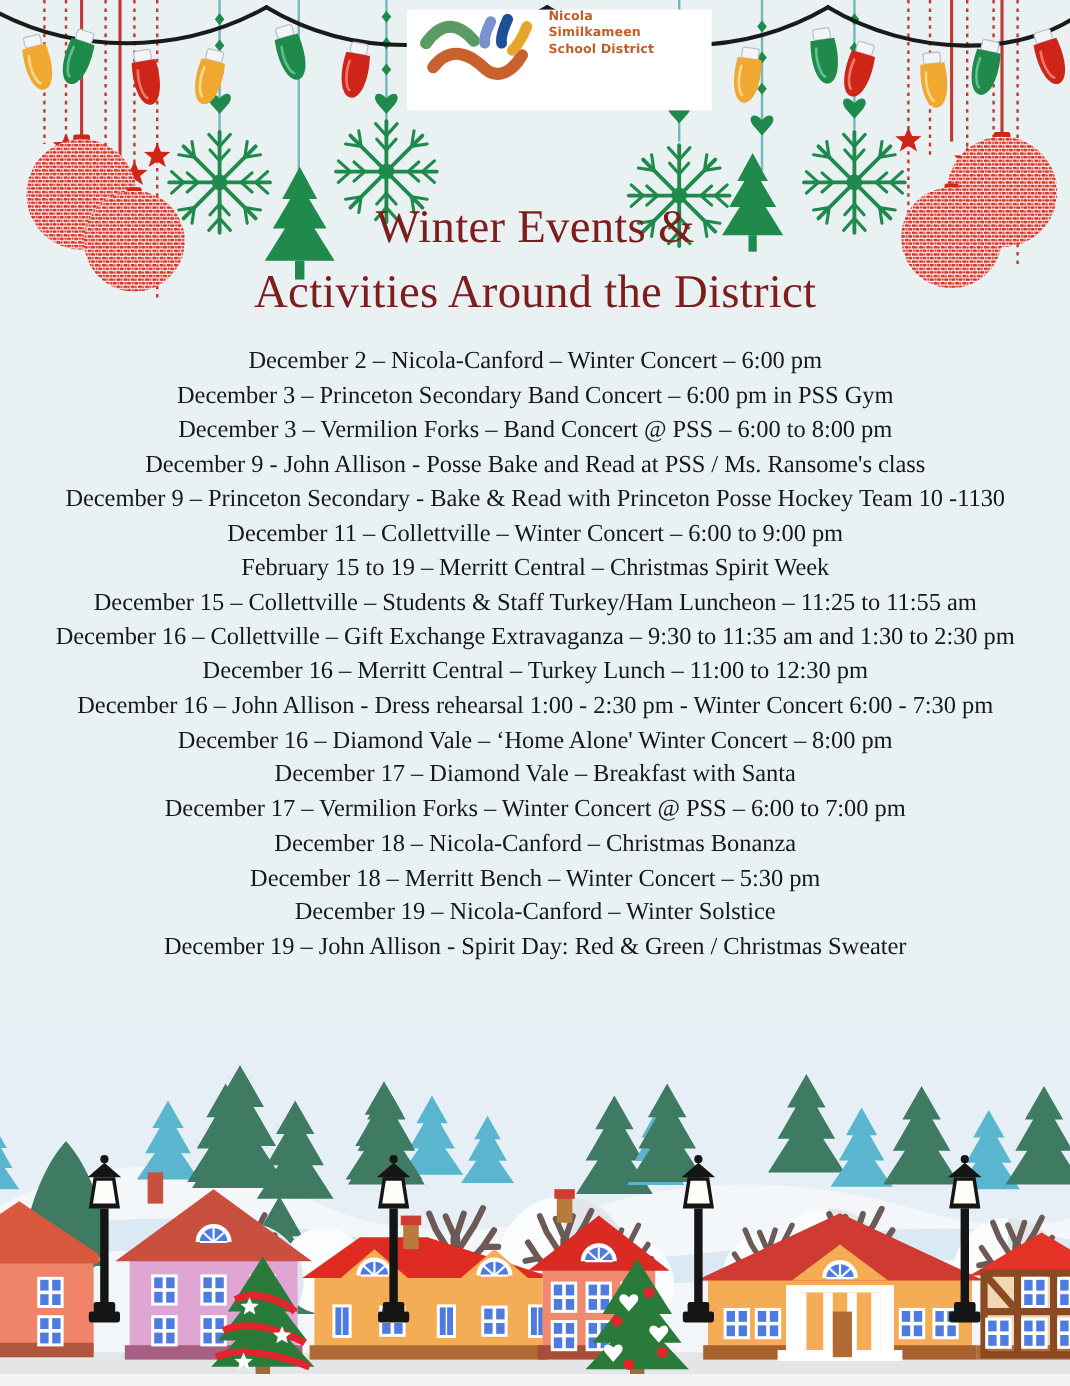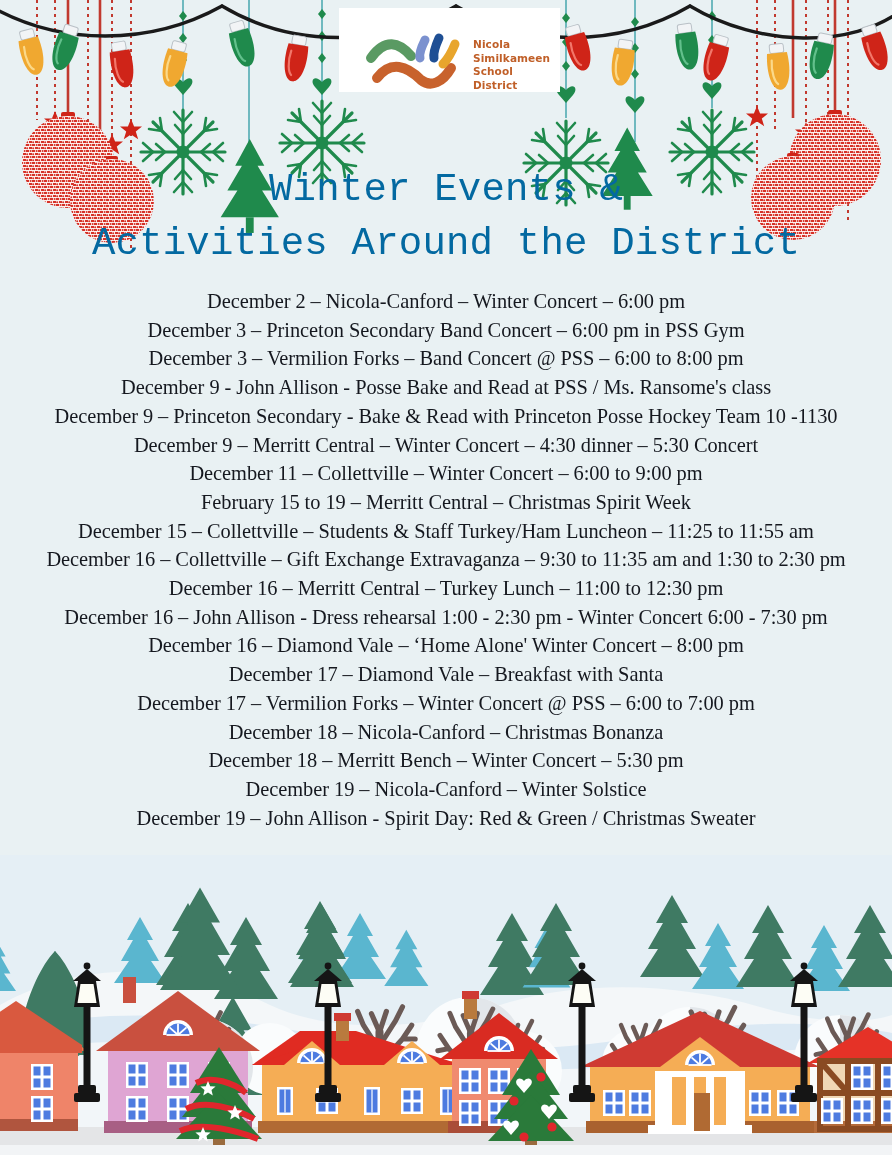--- a/index.html
+++ b/index.html
@@ -29,27 +29,27 @@
     height: 290px;
     overflow: hidden;
     pointer-events: none;
   }
 
   
   .logo-card {
     position: absolute;
     left: 339px;
     top: 8px;
-    width: 221px;
+    width: 254px;
     height: 84px;
     background: #ffffff;
     z-index: 40;
     display: flex;
-    align-items: flex-end;
-    padding-left: 24px;
+    align-items: flex-start;
+    padding-left: 8px;
   }
   .logo-mark { width: 108px; height: 62px; flex: 0 0 auto; }
   .logo-text {
     font-family: "DejaVu Sans", sans-serif;
     font-size: 10.5px;
     line-height: 1.28;
     color: #c05f28;
     font-weight: 700;
     margin-left: 2px;
     letter-spacing: .1px;
@@ -58,24 +58,24 @@
   
   .title-block {
     position: absolute;
     top: 163px;
     left: 0;
     width: 892px;
     text-align: center;
     z-index: 30;
   }
   .title-line {
-    font-family: Liberation Mono, monospace;
+    font-family: Liberation Serif, serif;
     font-size: 39px;
     line-height: 54px;
-    color: #0369a1;
+    color: #7f1d1d;
     letter-spacing: .2px;
     font-weight: 400;
   }
 
   
   .events {
     position: absolute;
     top: 287px;
     left: 0;
     width: 892px;
@@ -365,21 +365,20 @@
     <div class="title-line">Winter Events &amp;</div>
     <div class="title-line">Activities Around the District</div>
   </div>
 
   <div class="events">
     <div class="event-line">December 2 – Nicola-Canford – Winter Concert – 6:00 pm</div>
     <div class="event-line">December 3 – Princeton Secondary Band Concert – 6:00 pm in PSS Gym</div>
     <div class="event-line">December 3 – Vermilion Forks –  Band Concert @ PSS – 6:00 to 8:00 pm</div>
     <div class="event-line">December 9 - John Allison - Posse Bake and Read at PSS / Ms. Ransome's class</div>
     <div class="event-line">December 9 – Princeton Secondary - Bake &amp; Read with Princeton Posse Hockey Team 10 -1130</div>
-    <div class="event-line">December 9 – Merritt Central – Winter Concert – 4:30 dinner – 5:30 Concert</div>
     <div class="event-line">December 11 – Collettville – Winter Concert – 6:00 to 9:00 pm</div>
     <div class="event-line">February 15 to 19 – Merritt Central – Christmas Spirit Week</div>
     <div class="event-line">December 15 – Collettville – Students &amp; Staff Turkey/Ham Luncheon – 11:25 to 11:55 am</div>
     <div class="event-line">December 16 – Collettville – Gift Exchange Extravaganza – 9:30 to 11:35 am and 1:30 to 2:30 pm</div>
     <div class="event-line">December 16 – Merritt Central – Turkey Lunch – 11:00 to 12:30 pm</div>
     <div class="event-line">December 16 – John Allison - Dress rehearsal 1:00 - 2:30 pm - Winter Concert 6:00 - 7:30 pm</div>
     <div class="event-line">December 16 – Diamond Vale – ‘Home Alone' Winter Concert – 8:00 pm</div>
     <div class="event-line">December 17 – Diamond Vale – Breakfast with Santa</div>
     <div class="event-line">December 17 – Vermilion Forks – Winter Concert @ PSS – 6:00 to 7:00 pm</div>
     <div class="event-line">December 18 – Nicola-Canford – Christmas Bonanza</div>

